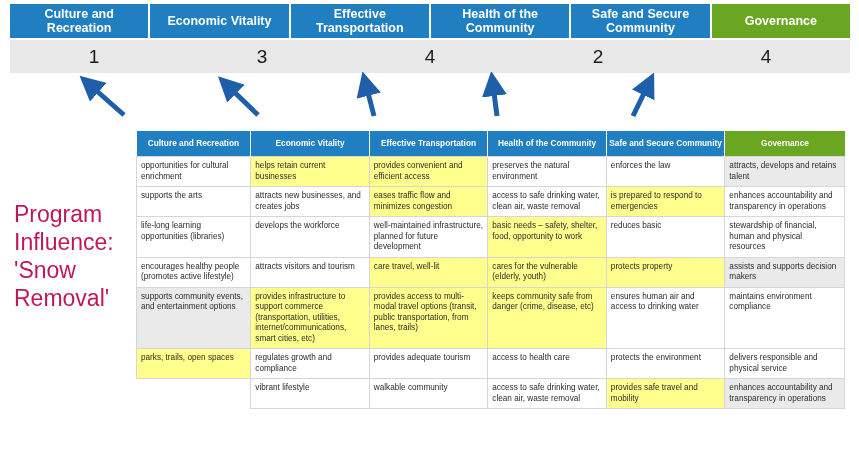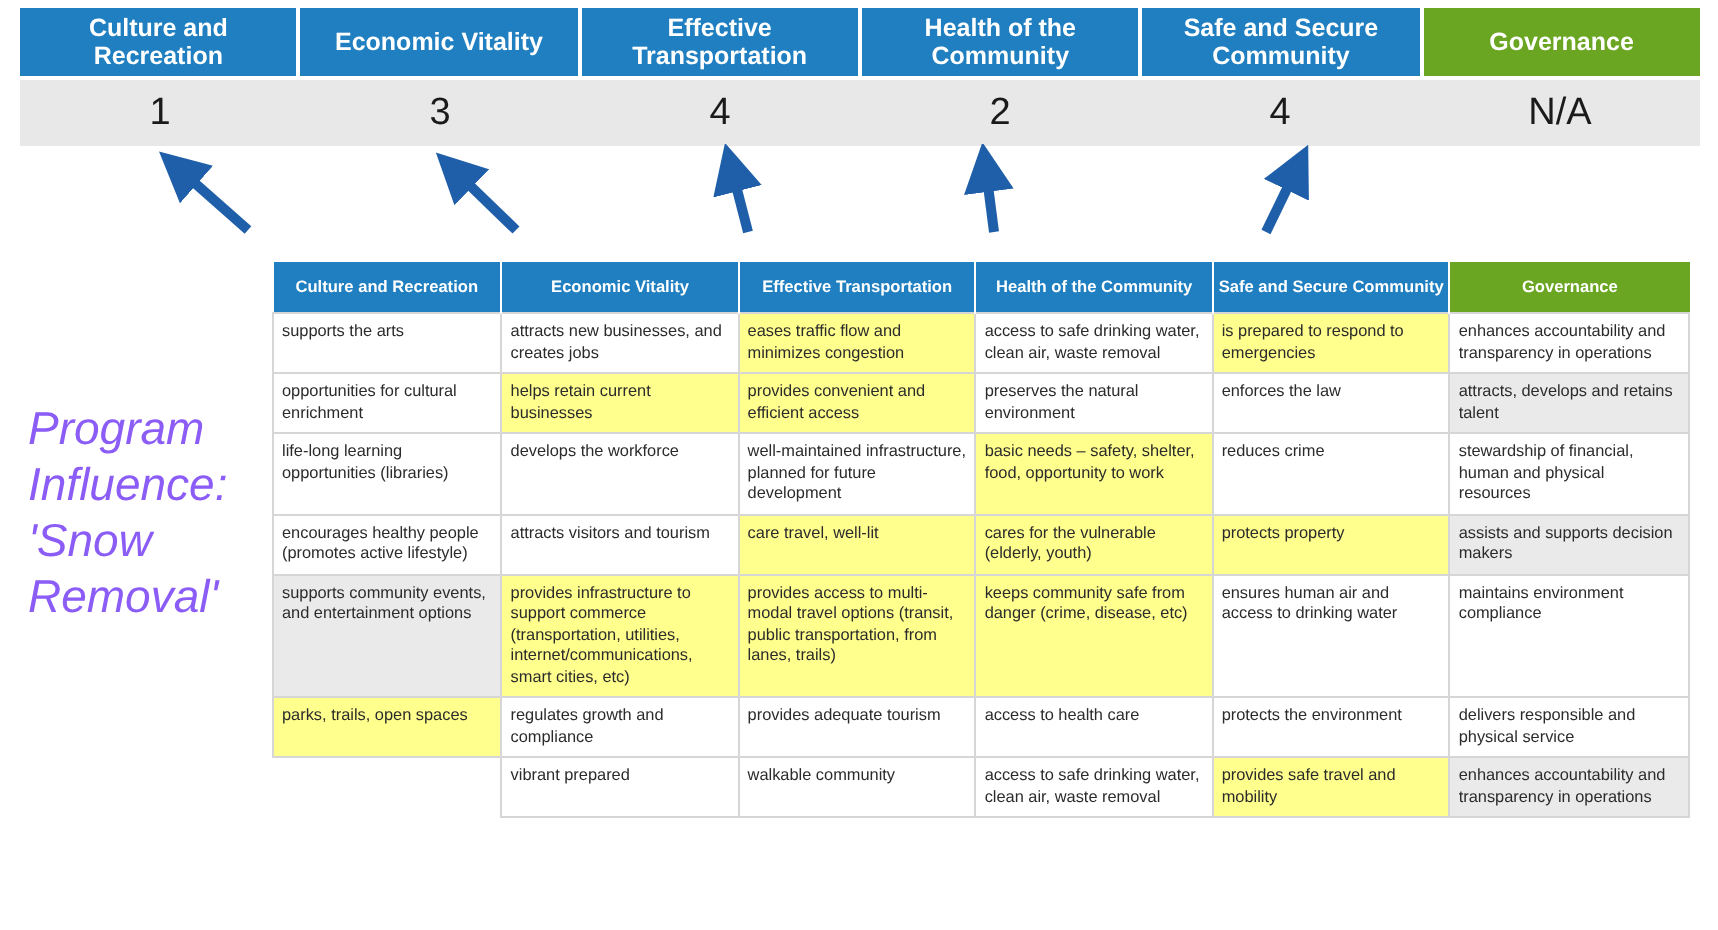--- a/index.html
+++ b/index.html
@@ -75,23 +75,22 @@
     pointer-events: none;
   }
 
   
   #left-label {
     position: absolute;
     left: 14px;
     top: 200px;
     width: 120px;
     font-size: 23px;
-    color: #8b5cf6;
+    color: #be185d;
     line-height: 1.22;
-    font-style: italic;
   }
 
   
   #matrix {
     position: absolute;
     left: 136px;
     top: 131px;
     width: 709px;
     border-collapse: collapse;
     table-layout: fixed;
@@ -154,21 +153,20 @@
     <div class="sc-head green" style="background: rgb(106, 166, 33);">
         <span>Governance</span>
       </div>
   </div>
   <div class="sc-values">
     <div class="sc-val">1</div>
     <div class="sc-val">3</div>
     <div class="sc-val">4</div>
     <div class="sc-val">2</div>
     <div class="sc-val">4</div>
-    <div class="sc-val">N/A</div>
   </div>
 </div>
 
 <svg id="arrows" viewBox="0 0 859 62">
   <defs>
     <marker id="ah" markerWidth="5" markerHeight="5" refX="2.2" refY="2.5" orient="auto">
       <path d="M0,0 L5,2.5 L0,5 z" fill="#1f5fa9"></path>
     </marker>
   </defs>
   <line x1="124" y1="43" x2="90" y2="13" stroke="#1f5fa9" stroke-width="5" marker-end="url(#ah)"></line>
@@ -194,41 +192,41 @@
       <th class="blue" style="background: rgb(31, 127, 192);">Culture and Recreation</th>
       <th class="blue" style="background: rgb(31, 127, 192);">Economic Vitality</th>
       <th class="blue" style="background: rgb(31, 127, 192);">Effective Transportation</th>
       <th class="blue" style="background: rgb(31, 127, 192);">Health of the Community</th>
       <th class="blue" style="background: rgb(31, 127, 192);">Safe and Secure Community</th>
       <th class="green" style="background: rgb(106, 166, 33);">Governance</th>
     </tr>
   </thead>
   <tbody id="matrix-body">
       <tr>
+        <td>opportunities for cultural enrichment</td>
+        <td class="hl">helps retain current businesses</td>
+        <td class="hl">provides convenient and efficient access</td>
+        <td>preserves the natural environment</td>
+        <td>enforces the law</td>
+        <td class="shade">attracts, develops and retains talent</td>
+      </tr>
+      <tr>
         <td>supports the arts</td>
         <td>attracts new businesses, and creates jobs</td>
         <td class="hl">eases traffic flow and minimizes congestion</td>
         <td>access to safe drinking water, clean air, waste removal</td>
         <td class="hl">is prepared to respond to emergencies</td>
         <td>enhances accountability and transparency in operations</td>
       </tr>
       <tr>
-        <td>opportunities for cultural enrichment</td>
-        <td class="hl">helps retain current businesses</td>
-        <td class="hl">provides convenient and efficient access</td>
-        <td>preserves the natural environment</td>
-        <td>enforces the law</td>
-        <td class="shade">attracts, develops and retains talent</td>
-      </tr>
-      <tr>
         <td>life-long learning opportunities (libraries)</td>
         <td>develops the workforce</td>
         <td>well-maintained infrastructure, planned for future development</td>
         <td class="hl">basic needs – safety, shelter, food, opportunity to work</td>
-        <td>reduces crime</td>
+        <td>reduces basic</td>
         <td>stewardship of financial, human and physical resources</td>
       </tr>
       <tr>
         <td>encourages healthy people (promotes active lifestyle)</td>
         <td>attracts visitors and tourism</td>
         <td class="hl">care travel, well-lit</td>
         <td class="hl">cares for the vulnerable (elderly, youth)</td>
         <td class="hl">protects property</td>
         <td class="shade">assists and supports decision makers</td>
       </tr>
@@ -243,20 +241,20 @@
       <tr>
         <td class="hl">parks, trails, open spaces</td>
         <td>regulates growth and compliance</td>
         <td>provides adequate tourism</td>
         <td>access to health care</td>
         <td>protects the environment</td>
         <td>delivers responsible and physical service</td>
       </tr>
       <tr>
         <td class="blank-left"></td>
-        <td>vibrant prepared</td>
+        <td>vibrant lifestyle</td>
         <td>walkable community</td>
         <td>access to safe drinking water, clean air, waste removal</td>
         <td class="hl">provides safe travel and mobility</td>
         <td class="shade">enhances accountability and transparency in operations</td>
       </tr>
     </tbody>
 </table>
 
 </body></html>

